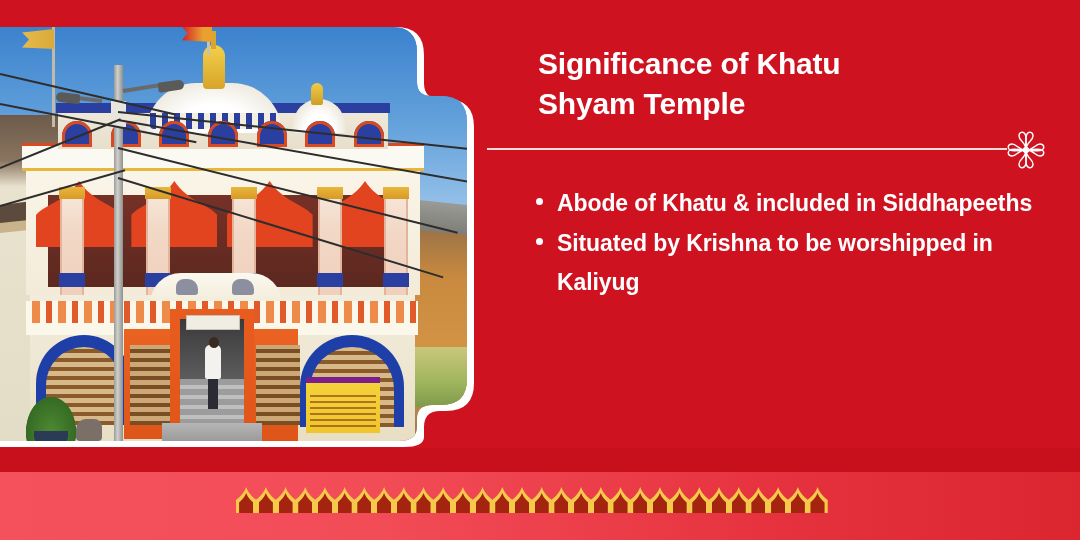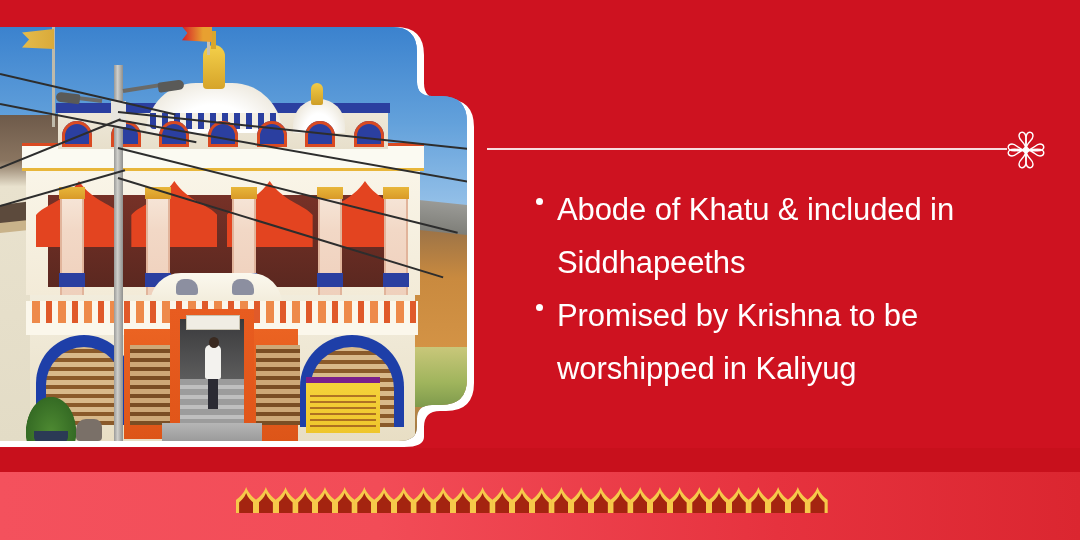--- a/index.html
+++ b/index.html
@@ -306,22 +306,22 @@
   }
   .bullet-dot {
     flex: 0 0 auto;
     width: 7px;
     height: 7px;
     border-radius: 50%;
     background: #FFFFFF;
     margin: 14px 14px 0 0;
   }
   .bullet-text {
-    font-size: 31px;
-    font-weight: normal;
+    font-size: 23px;
+    font-weight: bold;
     line-height: 1.70;
     letter-spacing: -0.1px;
   }
 </style>
 </head>
 <body>
 
 <div id="slide">
 
   <div class="photo-wrap">
@@ -443,20 +443,24 @@
         <div class="wire" style="left:118px; top:84px;  width:360px; transform:rotate(6deg);"></div>
         <div class="wire" style="left:118px; top:92px;  width:360px; transform:rotate(10deg);"></div>
         <div class="wire" style="left:118px; top:120px; width:350px; transform:rotate(14deg);"></div>
         <div class="wire" style="left:118px; top:150px; width:340px; transform:rotate(17deg);"></div>
         <div class="wire" style="left:0px;   top:140px; width:130px; transform:rotate(-22deg);"></div>
         <div class="wire" style="left:0px;   top:178px; width:130px; transform:rotate(-16deg);"></div>
       </div>
     </div>
   </div>
 
+  <div class="title">
+    <div>Significance of Khatu</div>
+    <div>Shyam Temple</div>
+  </div>
 
   <div class="divider"></div>
   <div class="ornament">
     <svg width="46" height="40" viewBox="0 0 46 40" fill="none" stroke="#FFFFFF" stroke-width="1.4">
       <path d="M23 20 C 23 12, 16 11, 16 6 C 16 2, 20 1, 22 4 C 24 7, 23 14, 23 20 Z"></path>
       <path d="M23 20 C 23 12, 30 11, 30 6 C 30 2, 26 1, 24 4 C 22 7, 23 14, 23 20 Z"></path>
       <path d="M23 20 C 23 28, 16 29, 16 34 C 16 38, 20 39, 22 36 C 24 33, 23 26, 23 20 Z"></path>
       <path d="M23 20 C 23 28, 30 29, 30 34 C 30 38, 26 39, 24 36 C 22 33, 23 26, 23 20 Z"></path>
       <path d="M23 20 C 15 20, 14 14, 9 14 C 5 14, 4 18, 7 20 C 10 22, 17 20, 23 20 Z"></path>
       <path d="M23 20 C 15 20, 14 26, 9 26 C 5 26, 4 22, 7 20 C 10 18, 17 20, 23 20 Z"></path>
@@ -466,21 +470,21 @@
     </svg>
   </div>
 
   <div class="bullets">
     <div class="bullet-row">
       <span class="bullet-dot"></span>
       <span class="bullet-text">Abode of Khatu &amp; included in Siddhapeeths</span>
     </div>
     <div class="bullet-row">
       <span class="bullet-dot"></span>
-      <span class="bullet-text">Promised by Krishna to be worshipped in Kaliyug</span>
+      <span class="bullet-text">Situated by Krishna to be worshipped in Kaliyug</span>
     </div>
   </div>
 
   <div class="band-light"></div>
   <div class="band-dark"></div>
   <div class="toran" id="toran">
       <span class="arch">
         <i class="gold"></i>
         <i class="inner"></i>
       </span>

